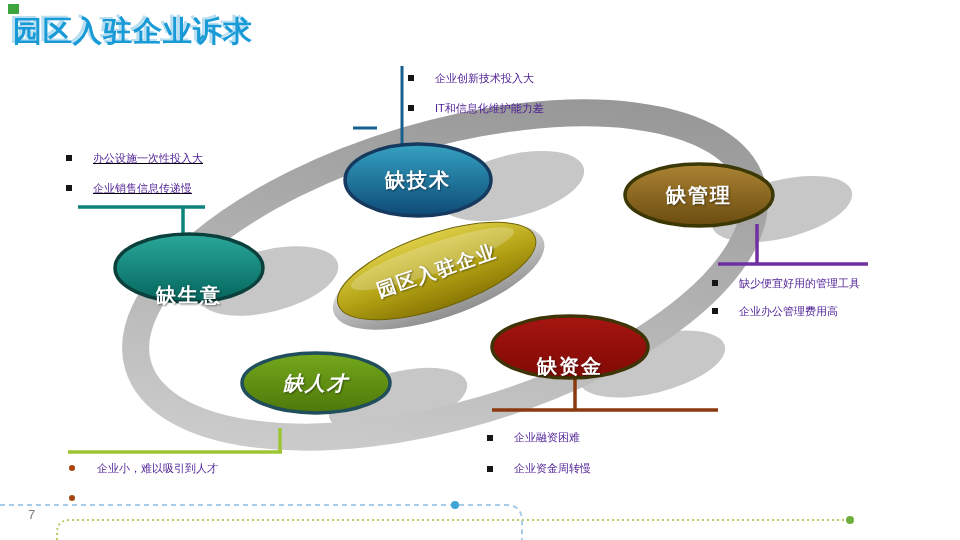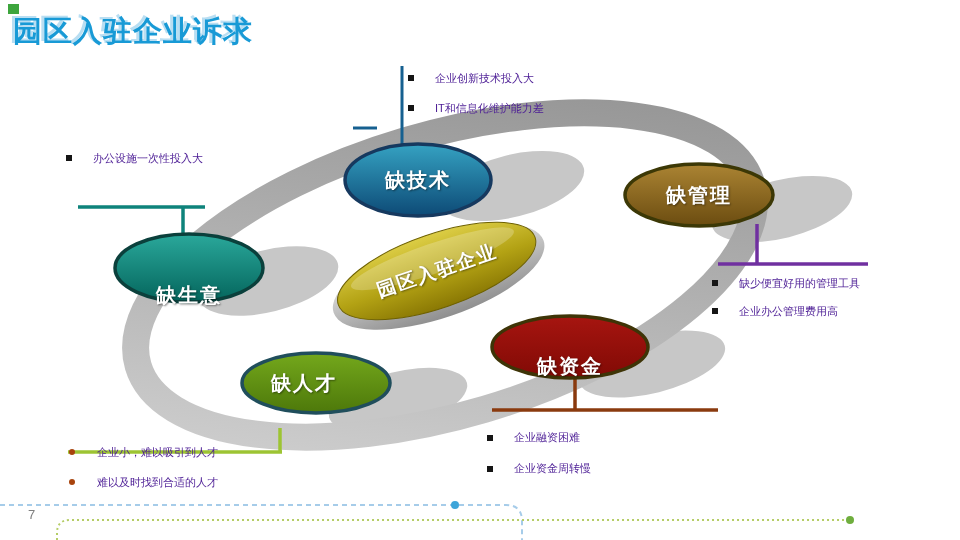--- a/index.html
+++ b/index.html
@@ -125,24 +125,28 @@
     <div class="bullet-row">
       <span class="sq"></span>
       <span class="btext">企业创新技术投入大</span>
     </div>
     <div class="bullet-row">
       <span class="sq"></span>
       <span class="btext">IT和信息化维护能力差</span>
     </div>
   </div>
 
-  <div class="bullets" style="left:66px; top:143px;">
+  <div class="bullets" style="left:66px; top:143px;text-decoration:underline;">
     <div class="bullet-row">
       <span class="sq"></span>
       <span class="btext">办公设施一次性投入大</span>
+    </div>
+    <div class="bullet-row">
+      <span class="sq"></span>
+      <span class="btext">企业销售信息传递慢</span>
     </div>
   </div>
 
   <div class="bullets row31" style="left:487px; top:422px;">
     <div class="bullet-row">
       <span class="sq"></span>
       <span class="btext">企业融资困难</span>
     </div>
     <div class="bullet-row">
       <span class="sq"></span>
@@ -154,32 +158,31 @@
     <div class="bullet-row">
       <span class="sq"></span>
       <span class="btext">缺少便宜好用的管理工具</span>
     </div>
     <div class="bullet-row">
       <span class="sq"></span>
       <span class="btext">企业办公管理费用高</span>
     </div>
   </div>
 
-  <div class="bullets" style="left:69px; top:437px;">
+  <div class="bullets" style="left:69px; top:453px;">
     <div class="bullet-row">
       <span class="dot"></span>
       <span class="btext">企业小，难以吸引到人才</span>
     </div>
     <div class="bullet-row">
       <span class="dot"></span>
-      <span class="btext">难以及时找到合适的人才</span>
     </div>
   </div>
 
   <div class="node-label" style="left:418px; top:180px;">缺技术</div>
   <div class="node-label" style="left:189px; top:268px;margin-top:27px;">缺生意</div>
   <div class="node-label" style="left:699px; top:195px;">缺管理</div>
   <div class="node-label" style="left:570px; top:347px;margin-top:19px;">缺资金</div>
-  <div class="node-label" style="left:304px; top:383px;">缺人才</div>
+  <div class="node-label" style="left:316px; top:383px;font-style:italic;">缺人才</div>
   <div class="center-label" style="left:437px; top:271px;">园区入驻企业</div>
 
   <div class="pagenum">7</div>
 </div>
 
 </body></html>

